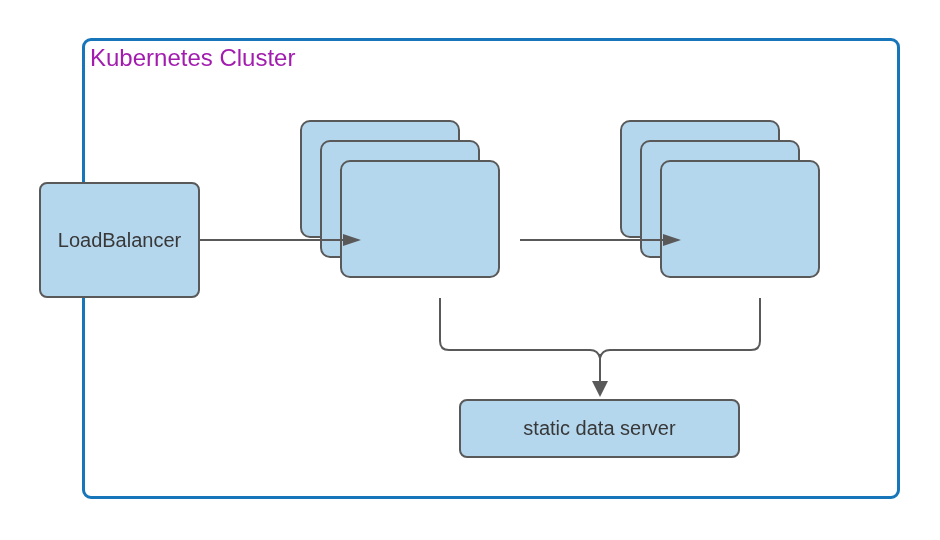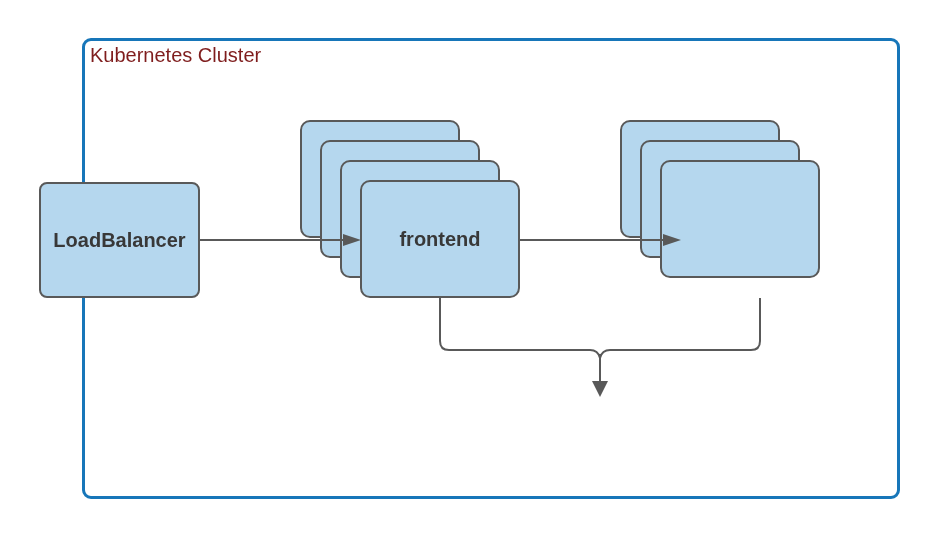--- a/index.html
+++ b/index.html
@@ -16,40 +16,39 @@
   .cluster {
     position: absolute;
     left: 82px; top: 38px; width: 818px; height: 461px;
     border: 3px solid #1776b9;
     border-radius: 9px;
     box-sizing: border-box;
   }
   .cluster-title {
     position: absolute;
     left: 5px; top: 3px;
-    font-size: 20px;
-    color: #7f1d1d;
+    font-size: 24px;
+    color: #a21caf;
     white-space: nowrap;
   }
 
   
   .node, .card {
     position: absolute;
     background: #b5d7ee;
     border: 2.5px solid #595959;
     box-sizing: border-box;
     display: flex;
     align-items: center;
     justify-content: center;
   }
   .node-label {
     font-size: 20px;
     color: #383838;
     white-space: nowrap;
-    font-weight: bold;
   }
   .card { width: 160px; height: 118px; border-radius: 10px; }
 
   .lb   { left: 39px;  top: 182px; width: 161px; height: 116px; border-radius: 8px; }
   .sds  { left: 459px; top: 399px; width: 281px; height: 59px;  border-radius: 8px; }
 
   
   .connectors {
     position: absolute; left: 0; top: 0;
     pointer-events: none;
@@ -64,28 +63,28 @@
     <div class="cluster-title">Kubernetes Cluster</div>
   </div>
 
   <div class="node lb">
     <span class="node-label">LoadBalancer</span>
   </div>
 
   <div class="card" style="left:300px; top:120px;"></div>
   <div class="card" style="left:320px; top:140px;"></div>
   <div class="card" style="left:340px; top:160px;"></div>
-  <div class="card" style="left:360px; top:180px;">
-    <span class="node-label">frontend</span>
-  </div>
 
   <div class="card" style="left:620px; top:120px;"></div>
   <div class="card" style="left:640px; top:140px;"></div>
   <div class="card" style="left:660px; top:160px;"></div>
 
+  <div class="node sds">
+    <span class="node-label">static data server</span>
+  </div>
 
   <svg class="connectors" width="940" height="540">
     <g stroke="#595959" stroke-width="2" fill="none">
 
       <path d="M200,240 H344"></path>
 
       <path d="M520,240 H664"></path>
 
       <path d="M440,298 V341 Q440,350 449,350 H590 Q598,350 600,358"></path>
 

